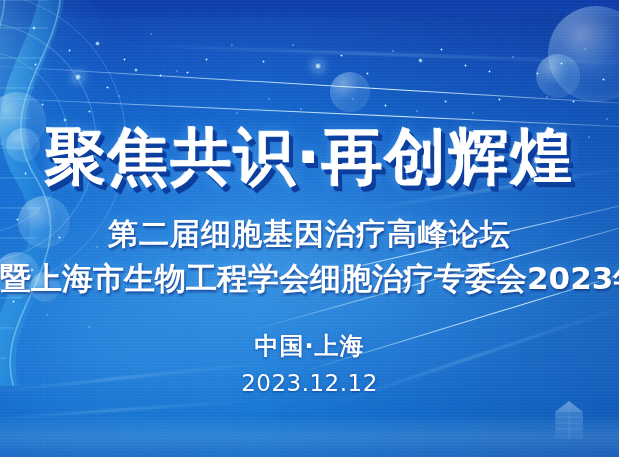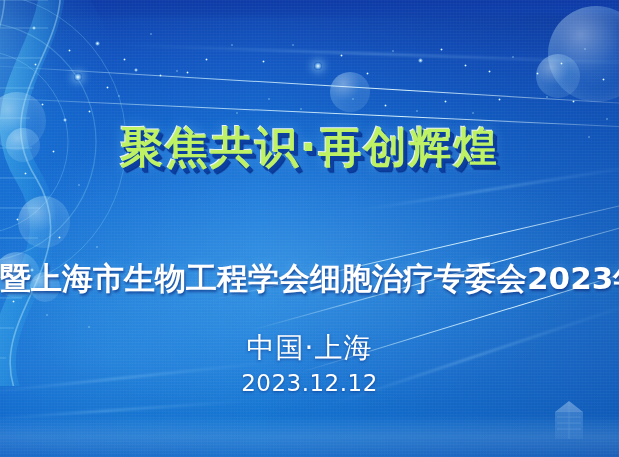--- a/index.html
+++ b/index.html
@@ -123,24 +123,24 @@
   .content {
     position: absolute;
     inset: 0;
     text-align: center;
   }
 
   .headline {
     position: absolute;
     left: 0; right: 0;
     top: 126px;
-    font-size: 43px;
+    font-size: 61px;
     line-height: 1;
     font-weight: 700;
-    color: #bef264;
+    color: #ffffff;
     letter-spacing: 2px;
     white-space: nowrap;
     text-shadow:
        2px  3px 0 #0b3fa0,
        3px  4px 0 #0b3fa0,
        4px  5px 1px rgba(6,40,130,.85),
       -1px -1px 0 rgba(255,255,255,.9),
        0    0   14px rgba(120,200,255,.45);
   }
 
@@ -167,23 +167,23 @@
     color: #ffffff;
     letter-spacing: 0px;
     white-space: nowrap;
     text-shadow: 1px 2px 3px rgba(6,36,120,.70), 0 0 10px rgba(120,200,255,.35);
   }
 
   .place {
     position: absolute;
     left: 0; right: 0;
     top: 334px;
-    font-size: 28px;
-    line-height: 1;
-    font-weight: 400;
+    font-size: 24px;
+    line-height: 1;
+    font-weight: 700;
     color: #ffffff;
     letter-spacing: 1px;
     white-space: nowrap;
     text-shadow: 0 1px 3px rgba(6,36,120,.55);
   }
 
   .date {
     position: absolute;
     left: 0; right: 0;
     top: 372px;
@@ -356,18 +356,19 @@
     <g stroke="#dff1ff" stroke-width=".7" opacity=".38">
       <line x1="20" y1="18" x2="44" y2="18"></line>
       <line x1="20" y1="24" x2="44" y2="24"></line>
       <line x1="20" y1="30" x2="44" y2="30"></line>
       <line x1="32" y1="3" x2="32" y2="40"></line>
     </g>
   </svg>
 
   <div class="content">
     <div class="headline">聚焦共识·再创辉煌</div>
+    <div class="subline1">第二届细胞基因治疗高峰论坛</div>
     <div class="subline2">暨上海市生物工程学会细胞治疗专委会2023年会</div>
     <div class="place">中国·上海</div>
     <div class="date">2023.12.12</div>
   </div>
 
 </div>
 
 </body></html>

